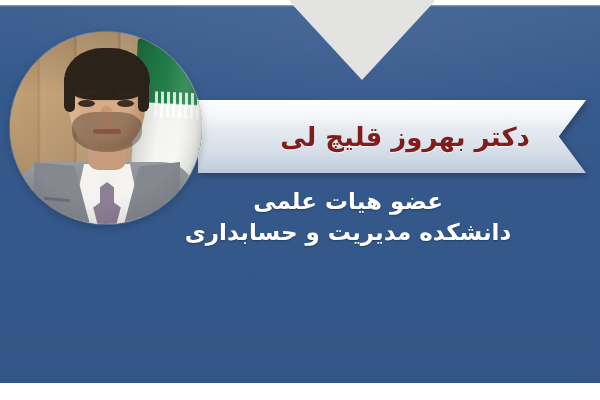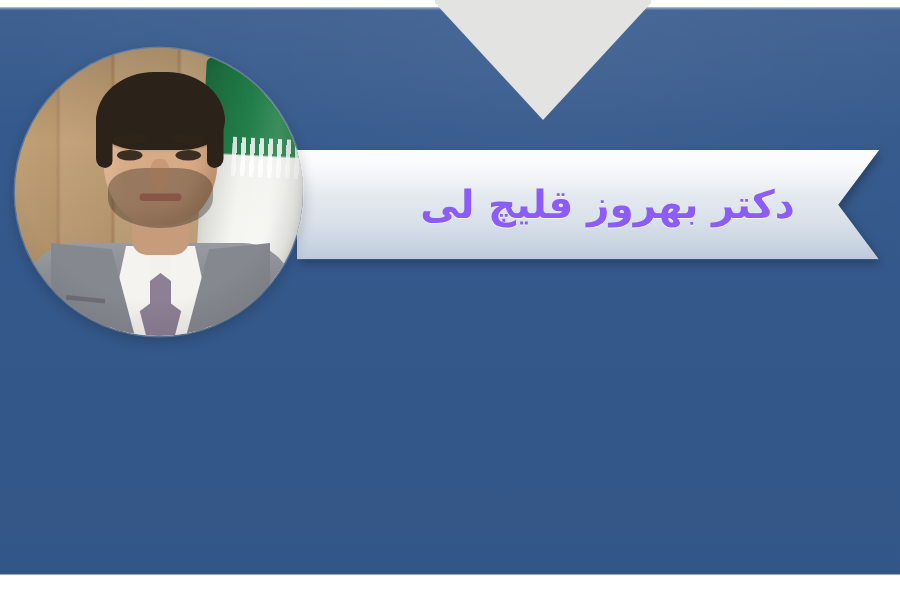--- a/index.html
+++ b/index.html
@@ -301,21 +301,21 @@
     pointer-events: none;
   }
   .ribbon-name {
     position: absolute;
     inset: 0;
     display: flex;
     align-items: center;
     justify-content: center;
     padding-left: 26px;
     box-sizing: border-box;
-    color: #8b5cf6;
+    color: #7f1d1d;
     font-family: "DejaVu Sans", "Liberation Sans", sans-serif;
     font-size: 26px;
     font-weight: 700;
     letter-spacing: 0.5px;
     direction: rtl;
     text-shadow: 0 1px 0 rgba(255,255,255,0.65);
     white-space: nowrap;
   }
 
   
@@ -401,15 +401,19 @@
       <div class="portrait-vignette"></div>
     </div>
   </div>
 
   <div class="ribbon">
     <div class="ribbon-body"></div>
     <div class="ribbon-sheen"></div>
     <div class="ribbon-name">دکتر بهروز قلیچ لی</div>
   </div>
 
+  <div class="subtitle">
+    <div class="subtitle-line1">عضو هیات علمی</div>
+    <div class="subtitle-line2">دانشکده مدیریت و حسابداری</div>
+  </div>
 
 
 </div>
 
 </body></html>

